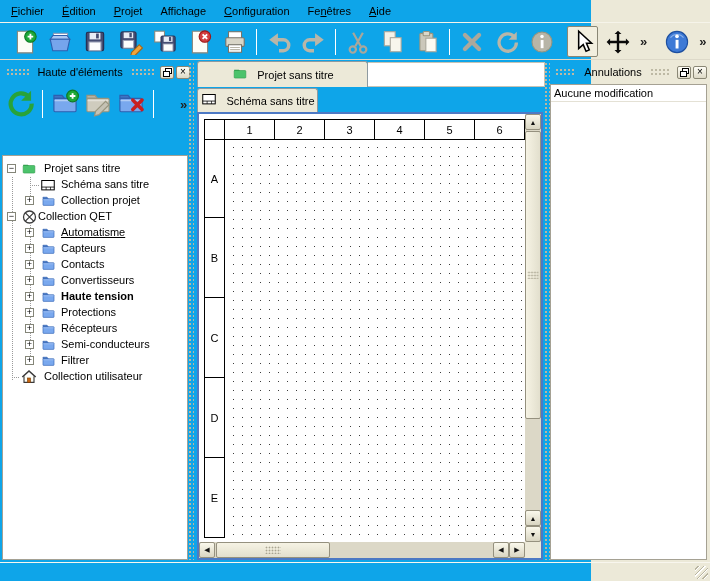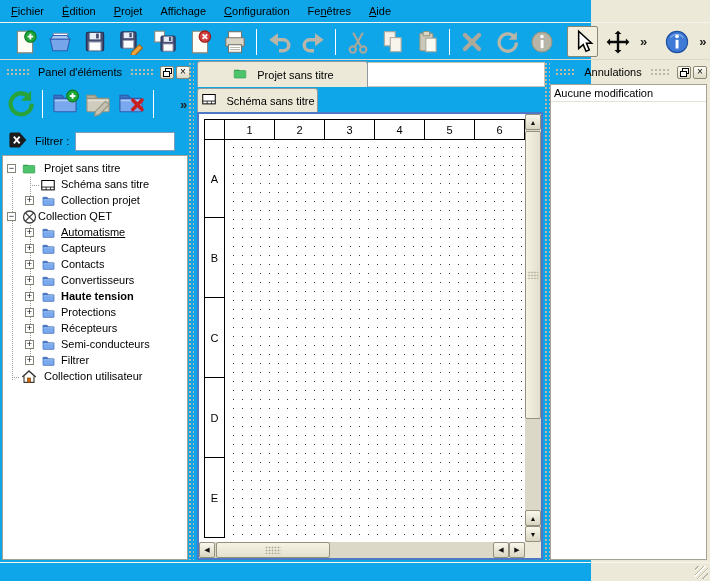--- a/index.html
+++ b/index.html
@@ -309,21 +309,21 @@
             </svg>
           </span>
         </div>
       </div>
     <span class="overflow">»</span>
   </div>
 
   <div class="left-dock">
     <div class="dock-titlebar lp-titlebar">
       <span class="dock-tex"></span>
-      <span class="dock-title">Panel d'éléments</span>
+      <span class="dock-title">Haute d'éléments</span>
       <span class="dock-tex"></span>
       <span class="dock-btn">
           <svg width="9" height="9">
             <rect x="2.5" y="0.5" width="6" height="5" fill="#fff" stroke="#000"></rect>
             <rect x="0.5" y="3.5" width="6" height="5" fill="#fff" stroke="#000"></rect>
           </svg>
         </span>
       <span class="dock-btn">×</span>
     </div>
     <div class="lp-toolbar">
@@ -355,28 +355,20 @@
           <span class="icn"><svg width="28" height="28" viewBox="0 0 24 24">
               <path d="M2.5 5.5h7l2 2.5h-9z" fill="#3f74c4" stroke="#2f5fae"></path>
               <rect x="2.5" y="8" width="19" height="11.5" rx="1" fill="#79a8ee" stroke="#2f5fae"></rect>
               <path d="M3 10h18" stroke="#ffffff" stroke-opacity="0.45"></path>
               <path d="M13.5 9.5l8 8M21.5 9.5l-8 8" stroke="#c81f1f" stroke-width="3" stroke-linecap="round"></path>
             </svg></span>
         </span>
       <span class="lp-sep"></span>
       <span class="overflow lp-overflow">»</span>
     </div>
-    <div class="filter-row">
-      <span id="filter-clear"><svg width="22" height="20" viewBox="0 0 24 24">
-            <path d="M3.5 3h10.5l8 9-8 9H3.5A1.8 1.8 0 0 1 1.7 19.2V4.8A1.8 1.8 0 0 1 3.5 3z" fill="#1c1c1c"></path>
-            <path d="M7 8l7 8M14 8l-7 8" stroke="#fff" stroke-width="2.3"></path>
-          </svg></span>
-      <span>Filtrer :</span>
-      <input class="filter-input" value="" style="">
-    </div>
     <div class="tree" id="tree">
         <div class="tree-guide" style="left:9px;top:21px;height:203px;"></div>
         <div class="tree-guide" style="left:27px;top:21px;height:27px;"></div>
         <div class="tree-guide" style="left:27px;top:69px;height:139px;"></div>
         <div class="tree-stub" style="left:27px;top:29px;width:9px;"></div>
         <div class="tree-stub" style="left:9px;top:221px;width:8px;"></div>
         <div class="tree-row">
           <span class="tree-expander" style="left:4px;">−</span>
           <span class="tree-icon" style="left:17px;">
             <svg width="18" height="14" viewBox="0 0 24 24">

